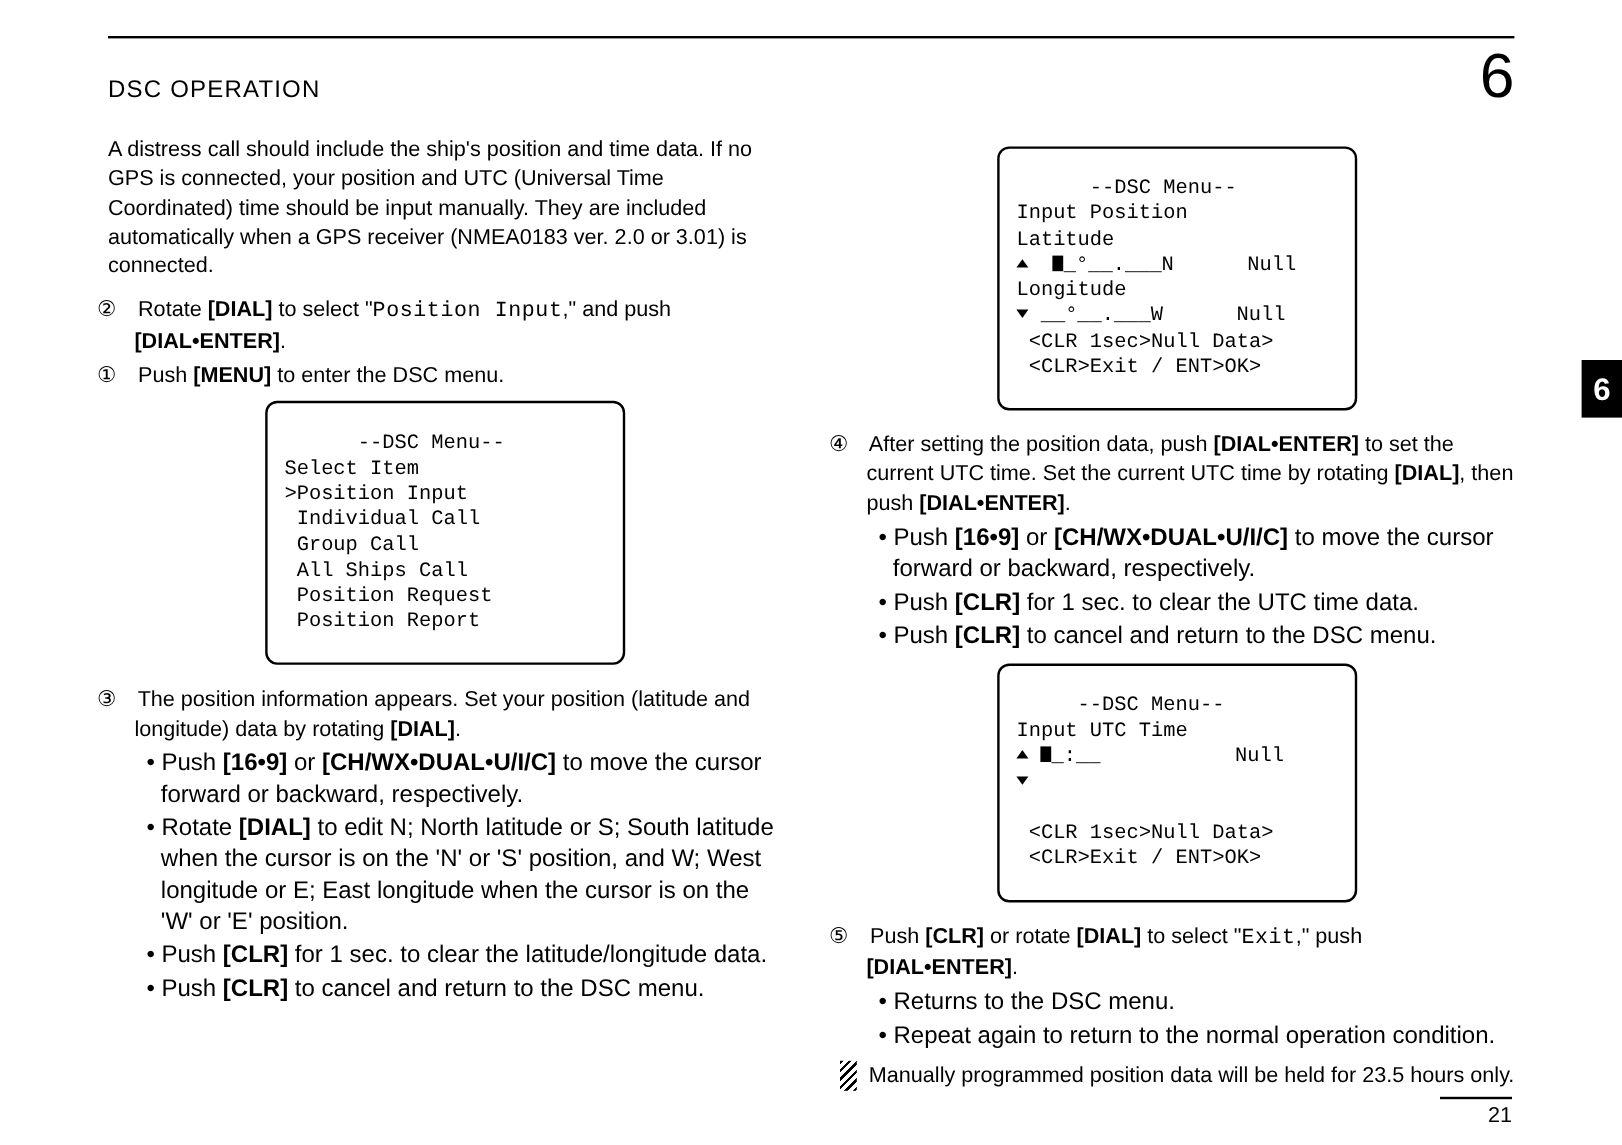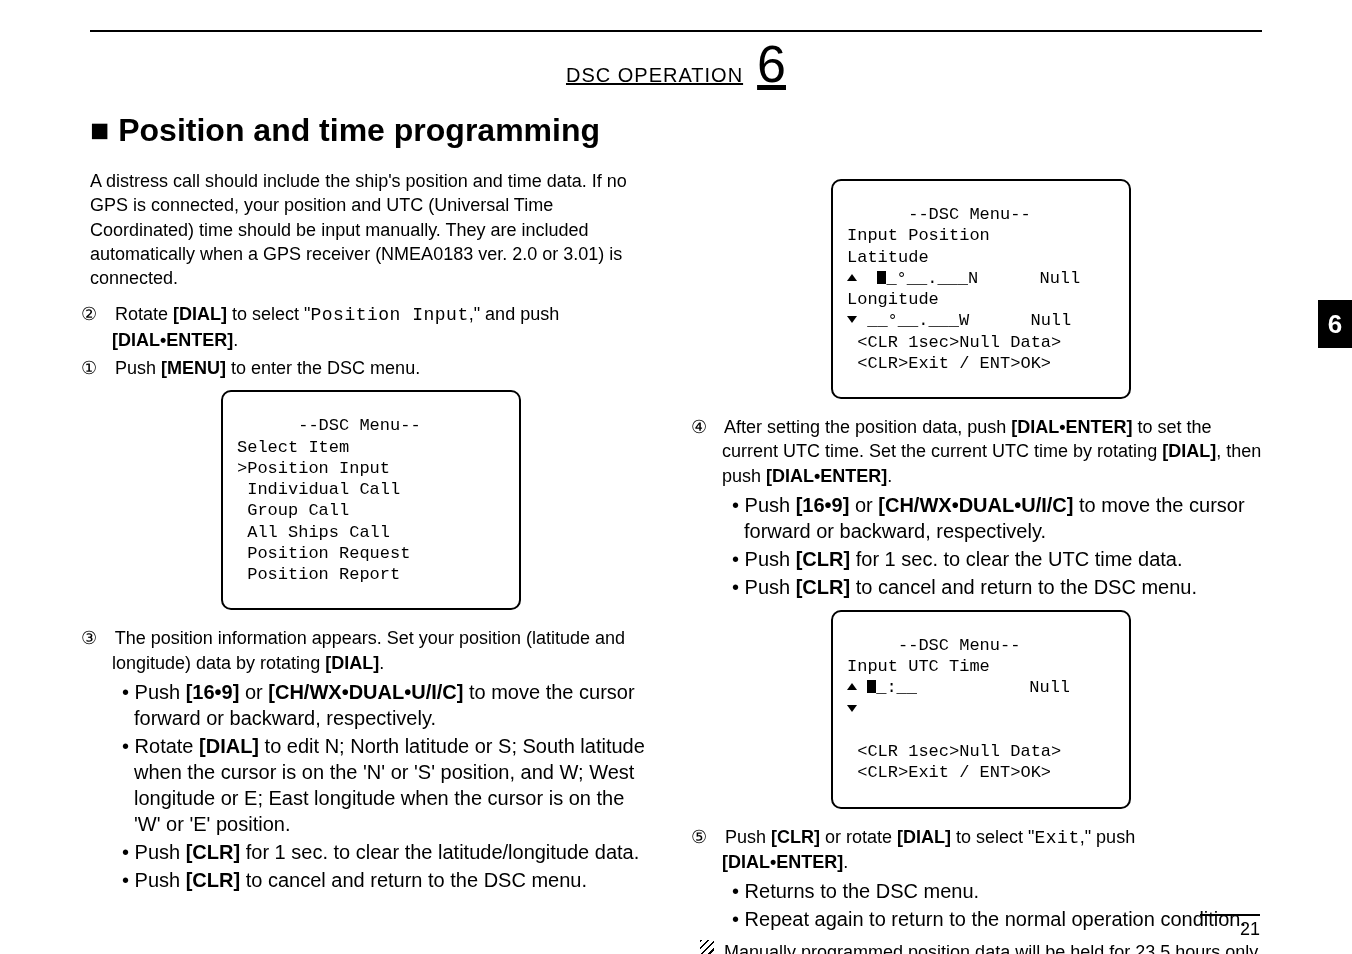--- a/index.html
+++ b/index.html
@@ -18,25 +18,24 @@
     width: 1172px;
     height: 900px;
   }
   .rule {
     border-top: 2px solid #000;
     width: 100%;
     margin-bottom: 6px;
   }
   .header-row {
     display: flex;
-    justify-content: center;
+    justify-content: space-between;
     align-items: baseline;
     gap: 14px;
     margin-bottom: 22px;
-    text-decoration: underline;
   }
   .chapter-label { font-size: 20px; letter-spacing: 1px; }
   .chapter-num { font-size: 52px; font-weight: 400; line-height: 1; }
   .section-title {
     font-size: 32px;
     font-weight: 700;
     margin-bottom: 20px;
   }
   .cols {
     display: flex;
@@ -113,21 +112,20 @@
 </head>
 <body>
 
 <div class="page">
   <div class="rule"></div>
   <div class="header-row">
     <span class="chapter-label">DSC OPERATION</span>
     <span class="chapter-num">6</span>
   </div>
 
-  <div class="section-title">■ Position and time programming</div>
 
   <div class="cols">
 
     <div class="col">
       <p>A distress call should include the ship's position and time data. If no GPS is connected, your position and UTC (Universal Time Coordinated) time should be input manually. They are included automatically when a GPS receiver (NMEA0183 ver. 2.0 or 3.01) is connected.</p>
 
       <div class="step">
         <span class="circ">②</span>
         <span>Rotate </span><span class="bold">[DIAL]</span><span> to select "</span><span class="mono">Position Input</span><span>," and push </span><span class="bold">[DIAL•ENTER]</span><span>.</span>
       </div>

